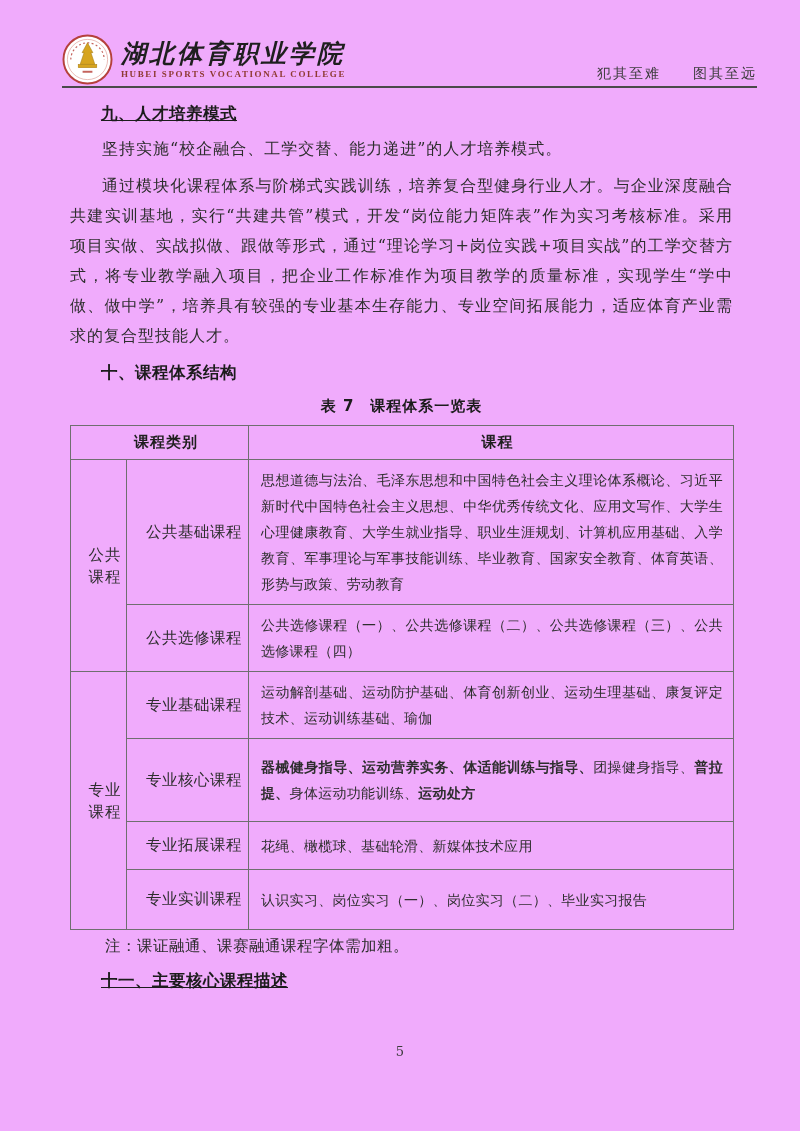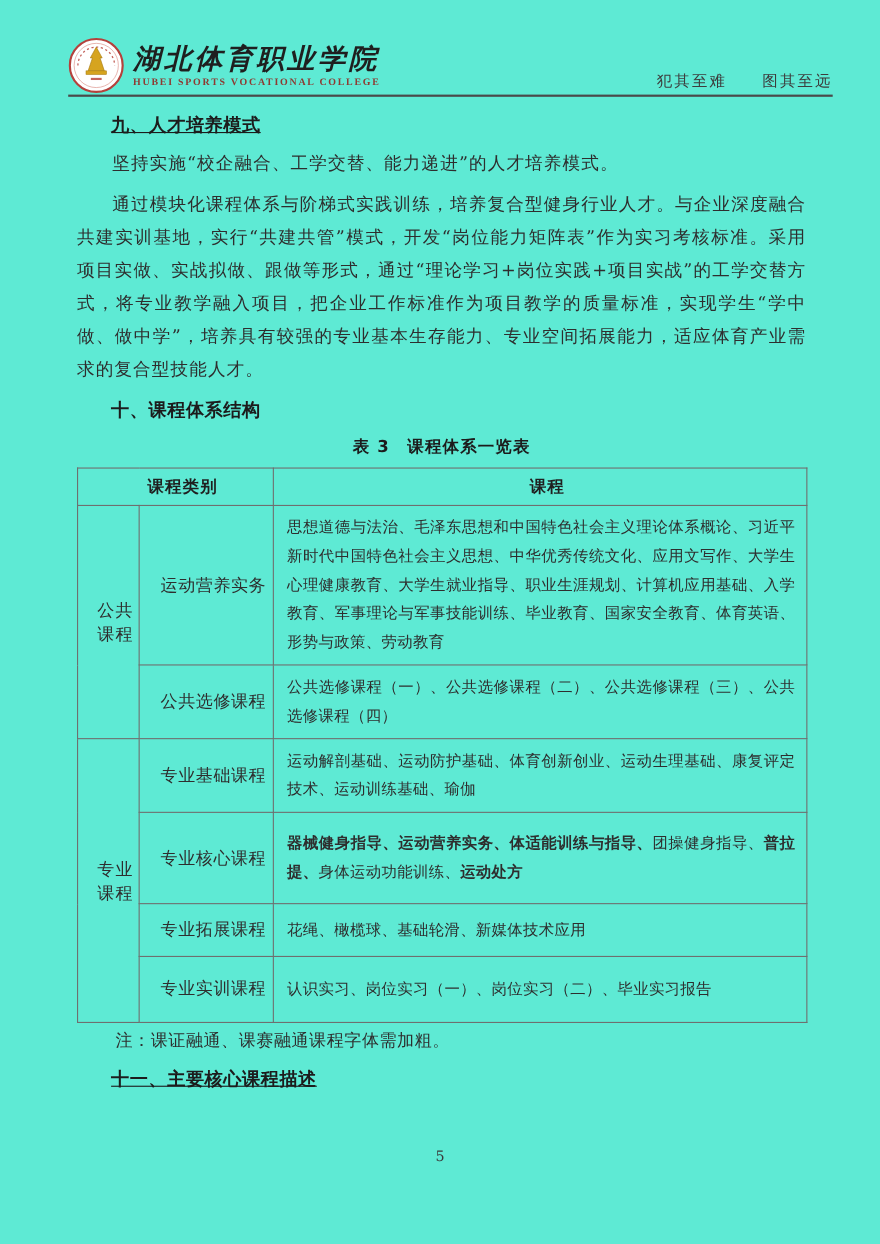--- a/index.html
+++ b/index.html
@@ -2,21 +2,21 @@
 <html lang="zh"><head>
 <meta charset="utf-8">
 <style>
   * { margin: 0; padding: 0; box-sizing: border-box; }
   html, body { background: #9b9b9b; }
   .page {
     position: relative;
     width: 800px;
     height: 1131px;
     margin: 0 auto;
-    background: #5eead4;
+    background: #f0abfc;
     font-family: "DejaVu Serif", "Liberation Serif", serif;
     color: #2b2b2b;
     overflow: hidden;
   }
   
   .header {
     position: absolute;
     top: 32px; left: 62px; right: 43px;
     height: 53px;
     display: flex;
@@ -183,39 +183,39 @@
   </div>
   <div class="header-rule"></div>
 
   <div class="content">
 
     <h2 class="sec-title t9">九、人才培养模式</h2>
     <p class="para p1">坚持实施“校企融合、工学交替、能力递进”的人才培养模式。</p>
     <p class="para p2">通过模块化课程体系与阶梯式实践训练，培养复合型健身行业人才。与企业深度融合共建实训基地，实行“共建共管”模式，开发“岗位能力矩阵表”作为实习考核标准。采用项目实做、实战拟做、跟做等形式，通过“理论学习+岗位实践+项目实战”的工学交替方式，将专业教学融入项目，把企业工作标准作为项目教学的质量标准，实现学生“学中做、做中学”，培养具有较强的专业基本生存能力、专业空间拓展能力，适应体育产业需求的复合型技能人才。</p>
 
     <h2 class="sec-title t10">十、课程体系结构</h2>
-    <div class="tbl-caption">表 3　课程体系一览表</div>
+    <div class="tbl-caption">表 7　课程体系一览表</div>
 
     <table class="curriculum">
       <colgroup>
           <col class="c1">
           <col class="c2">
           <col class="c3">
         </colgroup>
       <thead>
         <tr>
           <th colspan="2">课程类别</th>
           <th>课程</th>
         </tr>
       </thead>
       <tbody>
         <tr class="r1">
           <td rowspan="2" class="vcell">公共
 课程</td>
-          <td class="type-cell">运动营养实务</td>
+          <td class="type-cell">公共基础课程</td>
           <td class="courses-cell">思想道德与法治、毛泽东思想和中国特色社会主义理论体系概论、习近平新时代中国特色社会主义思想、中华优秀传统文化、应用文写作、大学生心理健康教育、大学生就业指导、职业生涯规划、计算机应用基础、入学教育、军事理论与军事技能训练、毕业教育、国家安全教育、体育英语、形势与政策、劳动教育</td>
         </tr>
         <tr class="r2">
           <td class="type-cell">公共选修课程</td>
           <td class="courses-cell">公共选修课程（一）、公共选修课程（二）、公共选修课程（三）、公共选修课程（四）</td>
         </tr>
         <tr class="r3">
           <td rowspan="4" class="vcell">专业
 课程</td>
           <td class="type-cell">专业基础课程</td>

